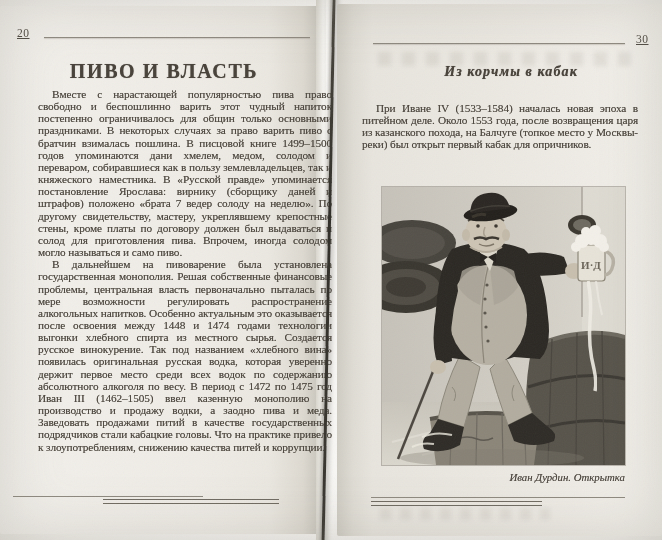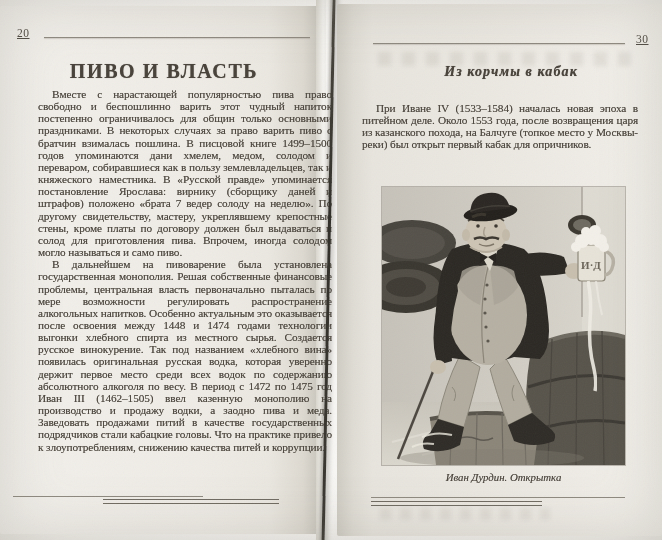--- a/index.html
+++ b/index.html
@@ -71,21 +71,21 @@
   
   .pageno-right{left:636px;top:33px;}
   .rule-top-right{left:373px;top:43px;width:252px;}
   .heading-right{left:373px;top:64px;width:276px;font-size:14px;letter-spacing:1.1px;font-style:italic;}
   .body-right{left:362px;top:90px;width:276px;height:94px;margin-top:12px;}
   .illustration{
     position:absolute;left:382px;top:187px;width:243px;height:278px;
     outline:1px solid rgba(120,114,104,.45);
   }
   .caption{
-    position:absolute;left:382px;top:471px;width:243px;text-align:center;
+    position:absolute;left:382px;top:471px;width:243px;text-align:right;
     font-style:italic;font-size:10.8px;color:#4b453d;
     text-shadow:0 0 .6px rgba(75,69,61,.6);
   }
   .rule-bot-right-a{left:371px;top:497px;width:254px;}
   .rule-bot-right-b{left:371px;top:501px;width:171px;}
   
   .watermark{
     position:absolute;left:546px;top:498px;width:116px;height:40px;
     opacity:.85;
   }

